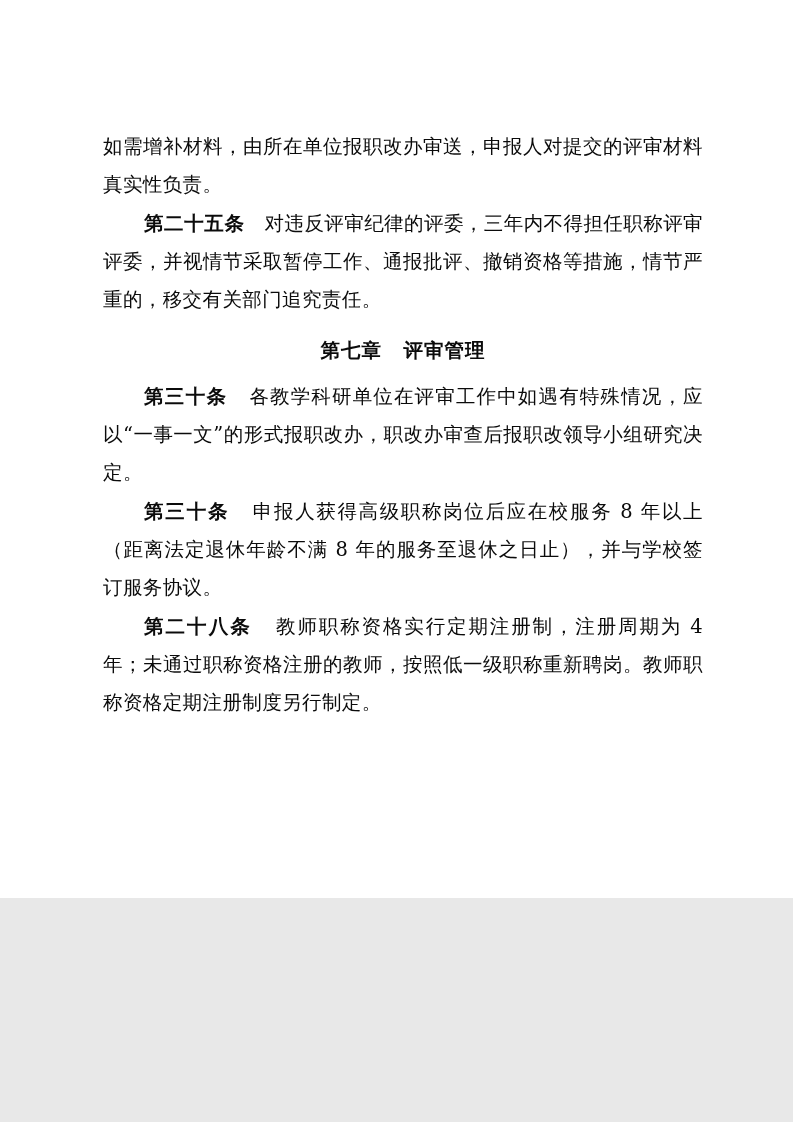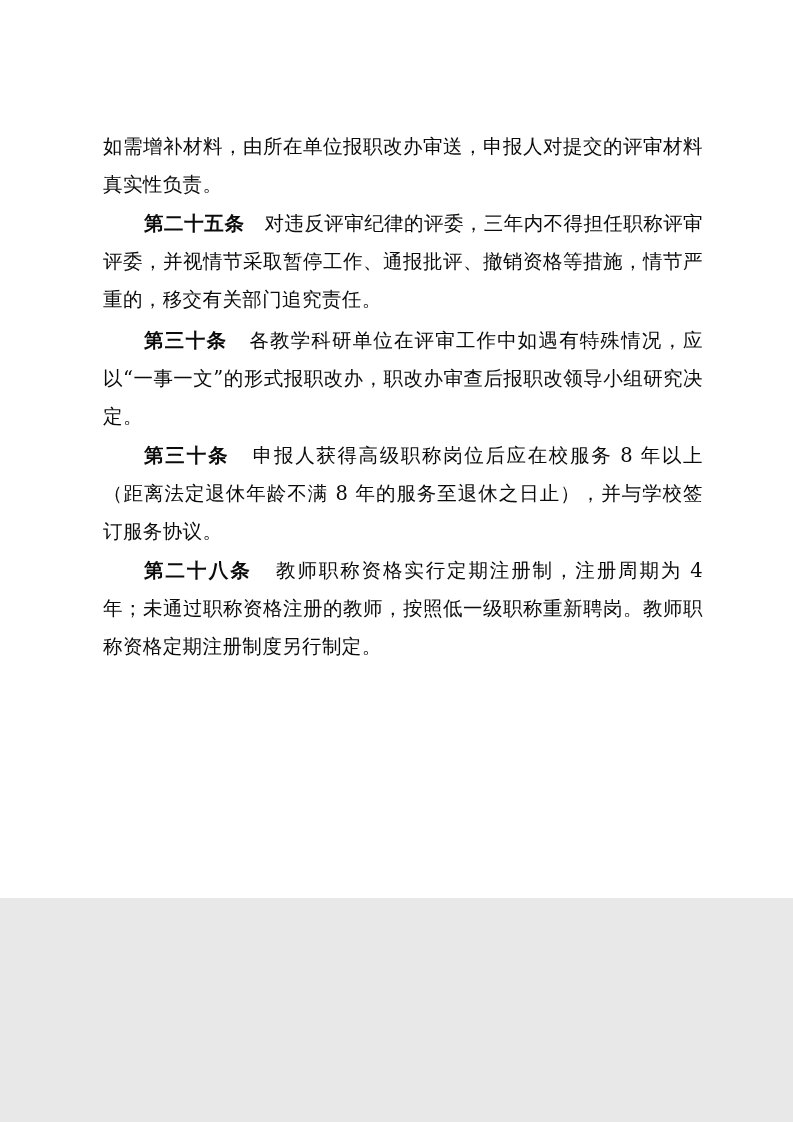--- a/index.html
+++ b/index.html
@@ -82,20 +82,23 @@
 
     <p class="para indent">
       <span class="artnum">第二十五条</span>
       <span class="gapsp">&nbsp;&nbsp;</span><span>对违反评审纪律的评委，三年内不得担任职称评审评委，并视情节采取暂停工作、通报批评、撤销资格等措施，情节严重的，移交有关部门追究责任。</span>
     </p>
 
 
 
     <div class="spacer-sm"></div>
 
+    <h2 class="chapter">
+      <span>第七章</span><span class="gap"></span><span>评审管理</span>
+    </h2>
 
     <p class="para indent">
       <span class="artnum">第三十条</span>
       <span>&nbsp;&nbsp;</span><span>各教学科研单位在评审工作中如遇有特殊情况，应以“一事一文”的形式报职改办，职改办审查后报职改领导小组研究决定。</span>
     </p>
 
 
     <p class="para indent">
       <span class="artnum">第三十条</span>
       <span>&nbsp;&nbsp;</span><span>申报人获得高级职称岗位后应在校服务 8 年以上（距离法定退休年龄不满 8 年的服务至退休之日止），并与学校签订服务协议。</span>

